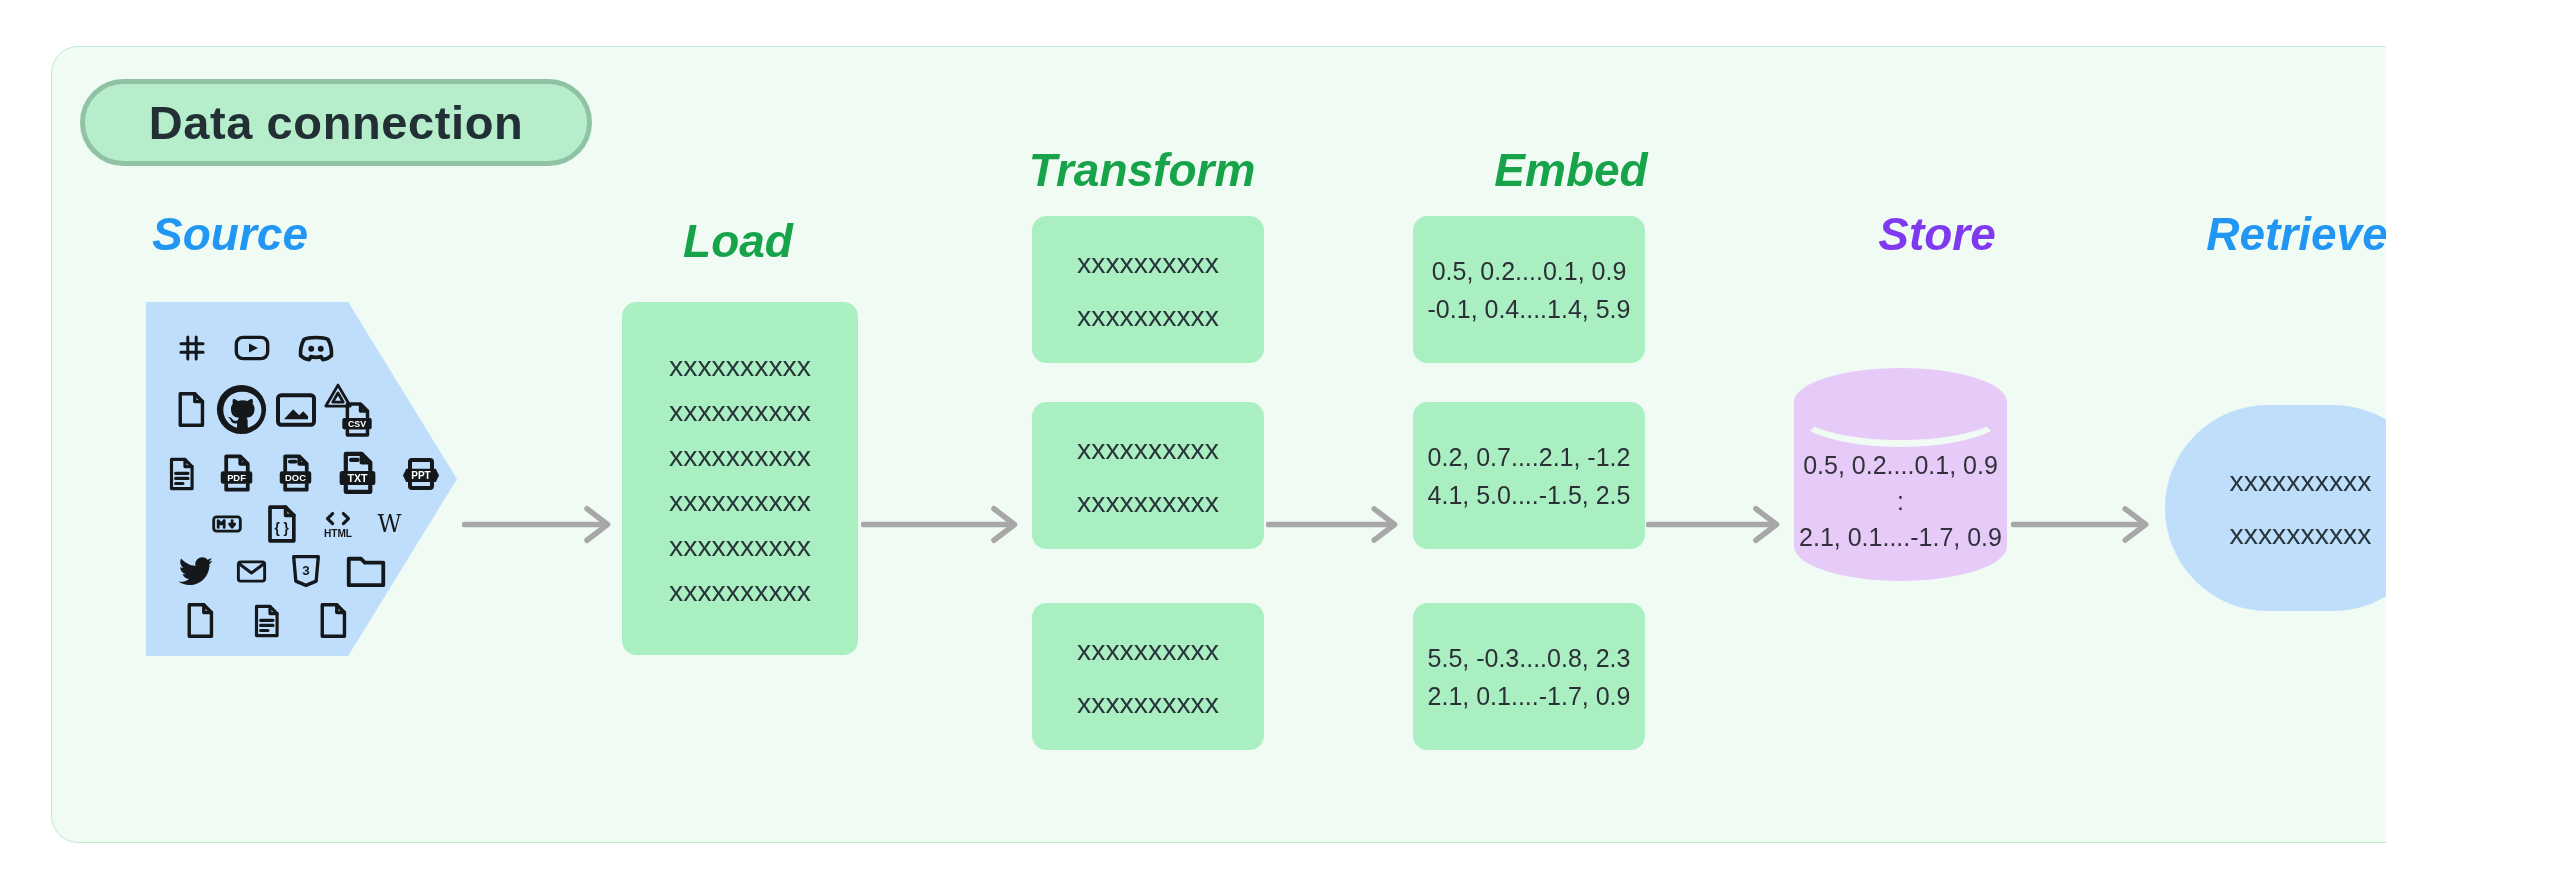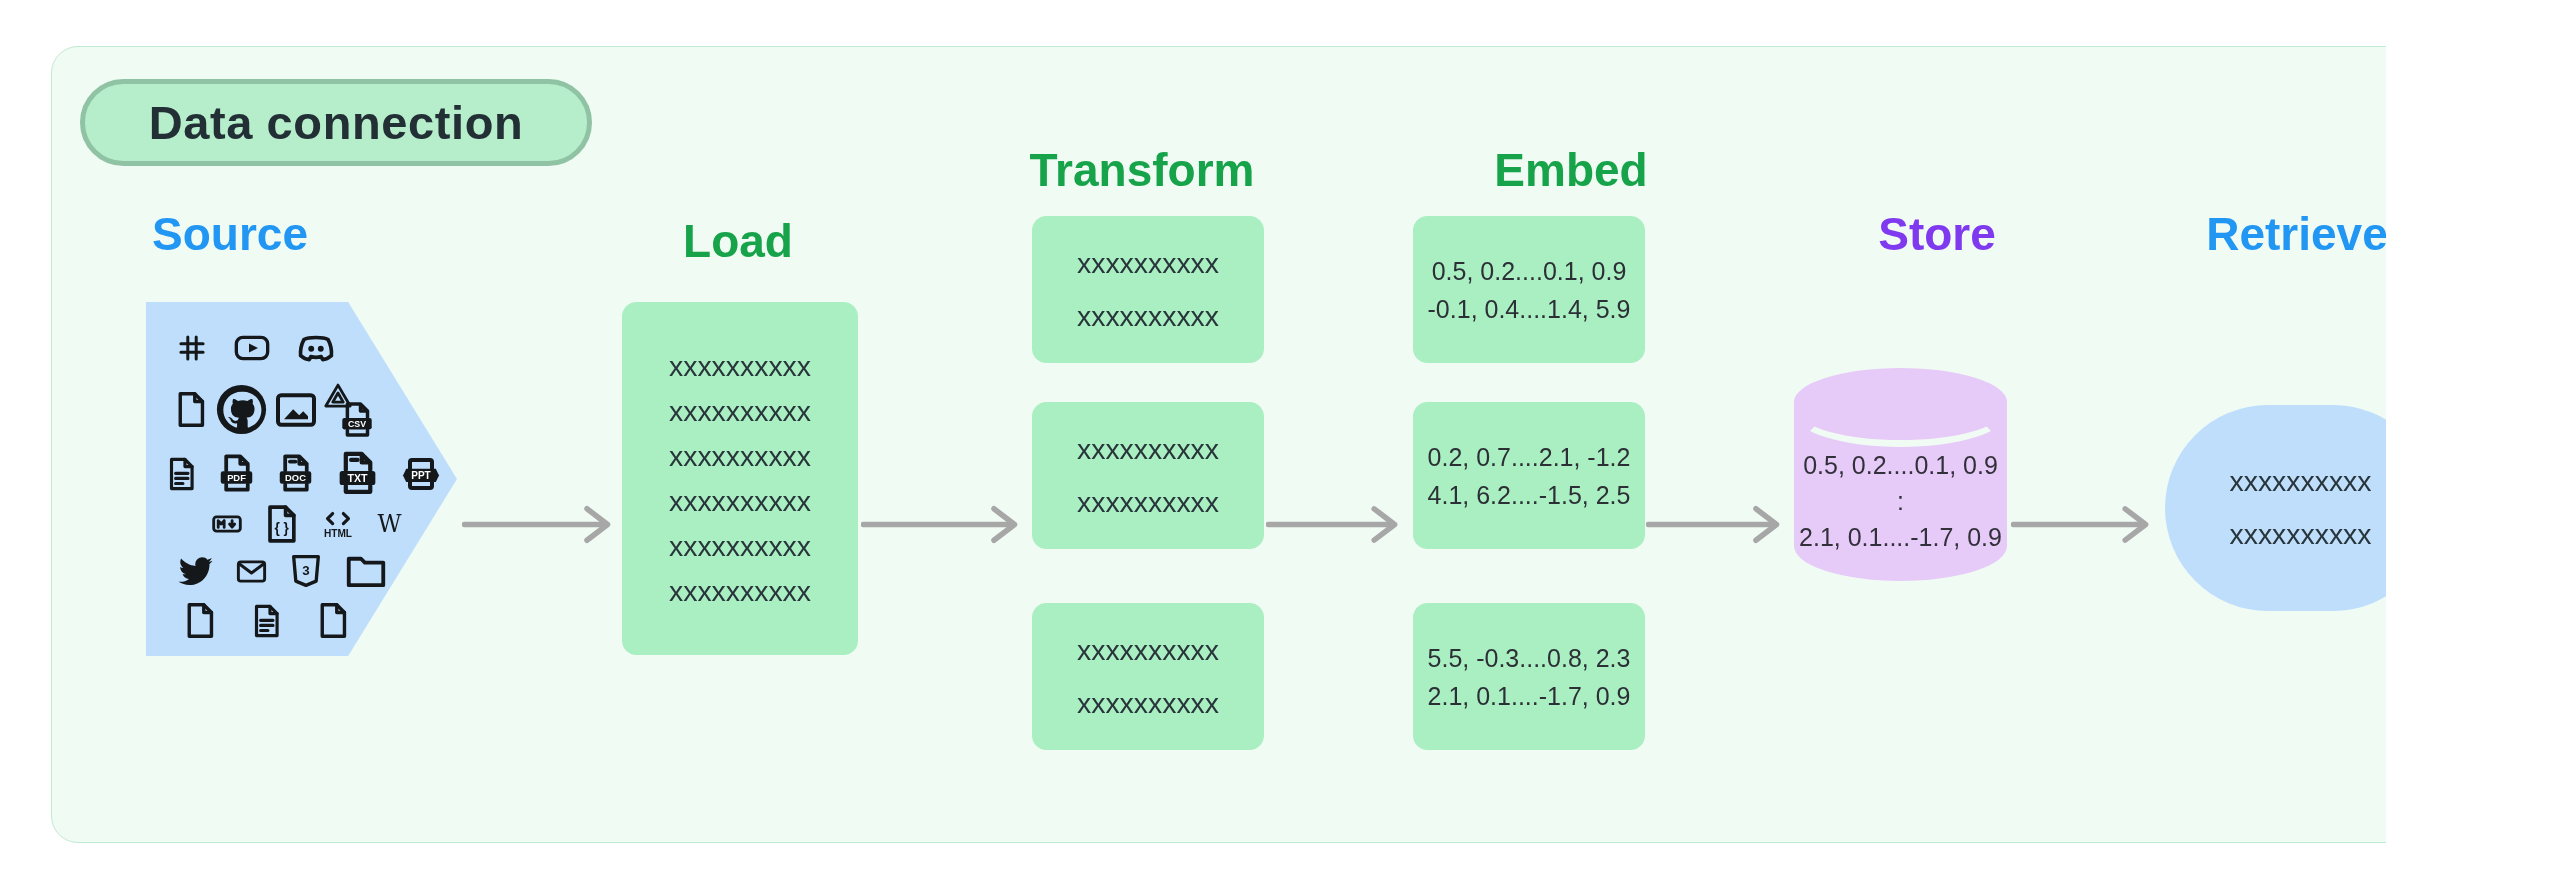--- a/index.html
+++ b/index.html
@@ -15,21 +15,21 @@
   }
   .badge {
     position:absolute; left:28px; top:31.5px; width:502px; height:77px;
     background:var(--badge_bg,#b6eecb);
     border:5.4px solid var(--badge_border,#90c3a4);
     border-radius:45px;
     display:flex; align-items:center; justify-content:center;
   }
   .badge span { font-size:47px; font-weight:bold; color:#222f35; letter-spacing:0.6px; }
 
-  .heading { position:absolute; transform:translateX(-50%); font-size:46px; font-weight:bold; white-space:nowrap; }
+  .heading { position:absolute; transform:translateX(-50%); font-size:46px; font-weight:bold; white-space:nowrap;font-style:italic; }
   .h-blue   { color:var(--heading_blue,#2196f3); }
   .h-green  { color:var(--heading_green,#17a34a); }
   .h-purple { color:var(--heading_purple,#7f3af0);margin-left:40px; }
   .h-source   { left:178px;  top:160px; }
   .h-load     { left:686px; top:167px; }
   .h-transform{ left:1090px; top:96px; }
   .h-embed    { left:1471px; top:96px;margin-left:48px; }
   .h-store    { left:1845px; top:160px; }
   .h-retrieve { left:2245px; top:160px; }
 
@@ -325,21 +325,21 @@
         <div class="line">xxxxxxxxxx</div>
         <div class="line">xxxxxxxxxx</div>
       </div>
 
     <div class="gbox e-box row-1">
         <div class="line">0.5, 0.2....0.1, 0.9</div>
         <div class="line">-0.1, 0.4....1.4, 5.9</div>
       </div>
     <div class="gbox e-box row-2">
         <div class="line">0.2, 0.7....2.1, -1.2</div>
-        <div class="line">4.1, 6.2....-1.5, 2.5</div>
+        <div class="line">4.1, 5.0....-1.5, 2.5</div>
       </div>
     <div class="gbox e-box row-3">
         <div class="line">5.5, -0.3....0.8, 2.3</div>
         <div class="line">2.1, 0.1....-1.7, 0.9</div>
       </div>
 
     <div class="cylinder">
       <div class="cyl-body"></div>
       <div class="cyl-seam"></div>
       <div class="cyl-top"></div>

